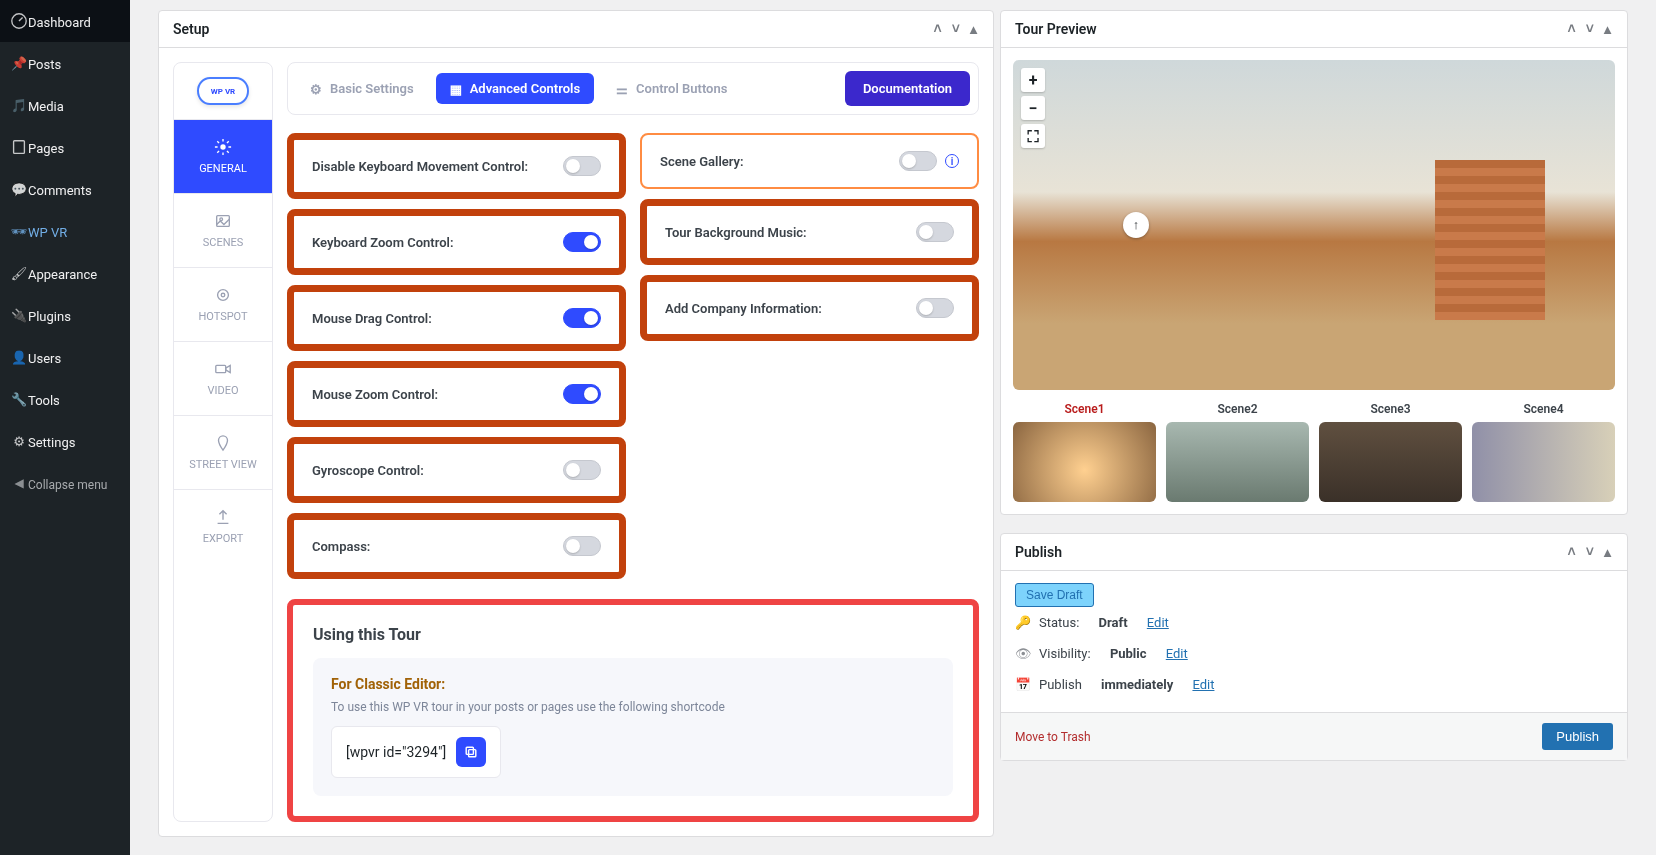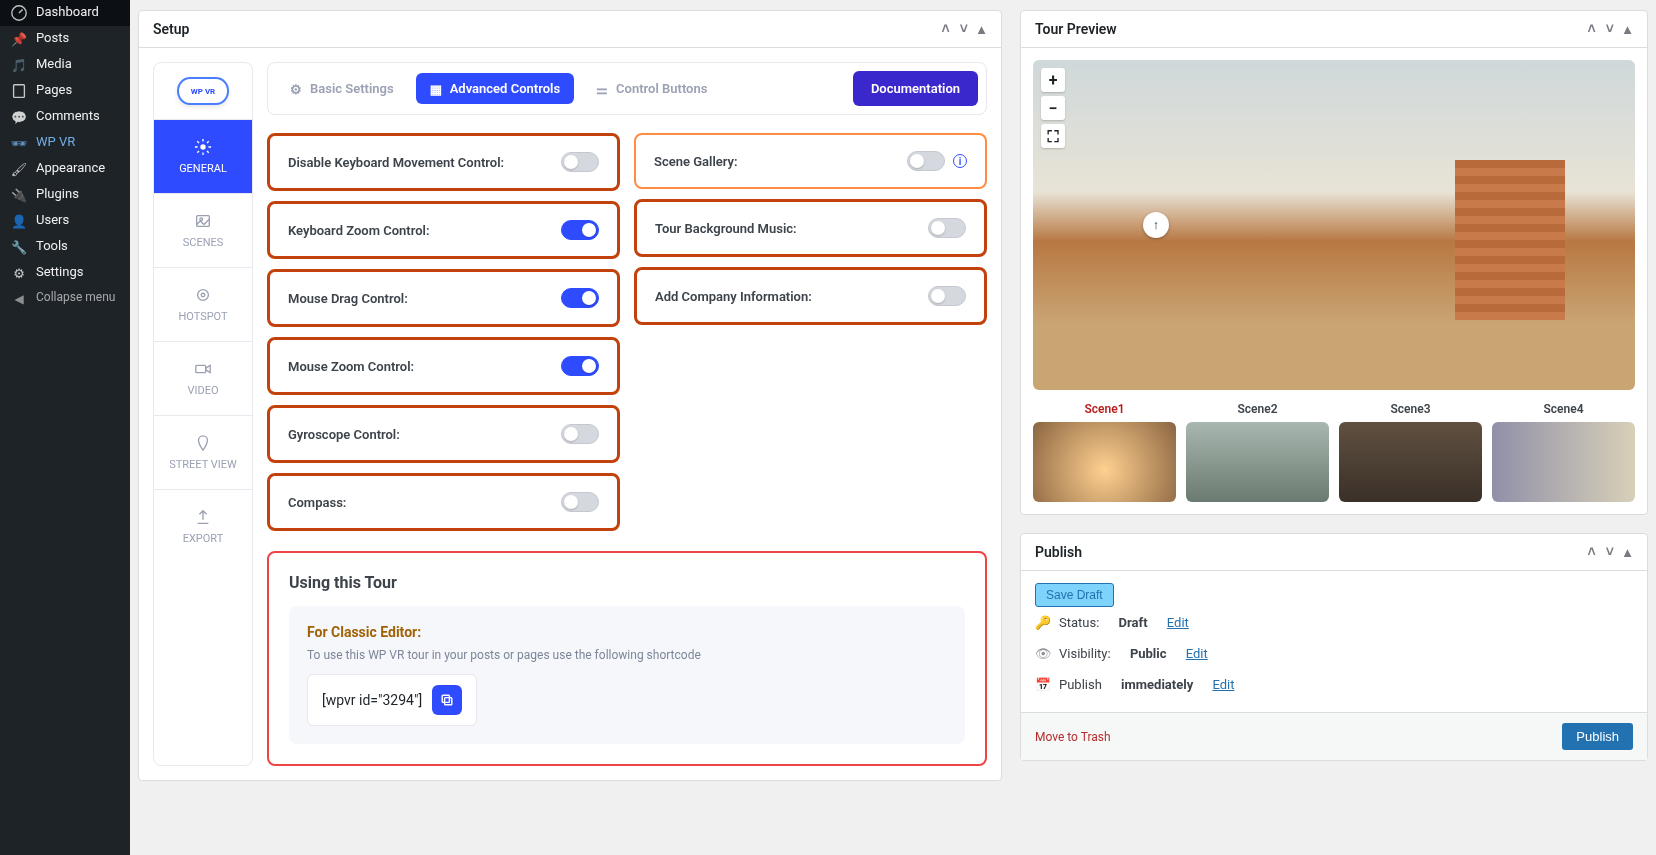--- a/index.html
+++ b/index.html
@@ -1,23 +1,23 @@
 <!DOCTYPE html>
 <html><head>
 <meta charset="utf-8">
 <style>
 *{box-sizing:border-box;margin:0;padding:0}
 body{font-family:-apple-system,BlinkMacSystemFont,"Segoe UI",Roboto,sans-serif;font-size:13px;color:#1d2327;background:#f0f0f1;display:flex;height:855px;overflow:hidden}
 .admin-sidebar{width:130px;background:#1d2327;color:#fff;flex-shrink:0}
-.admin-sidebar .item{display:flex;align-items:flex-start;padding:4px 10px;cursor:pointer;gap:8px;font-size:13px;color:#f0f0f1}
+.admin-sidebar .item{display:flex;align-items:flex-end;padding:12px 10px;cursor:pointer;font-size:13px;color:#f0f0f1}
 .admin-sidebar .item.dark{background:#0c1015}
 .admin-sidebar .item.current2{color:#72aee6}
 .admin-sidebar .ico{width:18px;height:18px;display:flex;align-items:center;justify-content:center;opacity:.8}
 .admin-sidebar .collapse{color:#a7aaad;font-size:12px}
-.wp-content{flex:1;display:flex;gap:18px;padding:10px 8px;overflow:auto}
+.wp-content{flex:1;display:flex;gap:6px;padding:10px 28px;overflow:auto}
 .left-col{flex:1;min-width:0}
 .right-col{width:628px;flex-shrink:0;display:flex;flex-direction:column;gap:18px}
 .panel{background:#fff;border:1px solid #dcdcde;border-radius:4px}
 .panel-hd{display:flex;align-items:center;justify-content:space-between;padding:8px 14px;border-bottom:1px solid #dcdcde;font-weight:600;font-size:14px}
 .panel-hd .actions{display:flex;gap:6px}
 .hd-btn{color:#787c82;cursor:pointer;font-size:14px;padding:2px}
 .setup-body{display:flex;padding:14px}
 .vtabs{width:100px;flex-shrink:0;background:#fff;border:1px solid #e8e8ee;border-radius:8px;overflow:hidden;text-align:center}
 .vtab{padding:18px 6px;border-bottom:1px solid #e8e8ee;cursor:pointer;font-size:11px;font-weight:400;color:#9ba1b3}
 .vtab:last-child{border-bottom:none}
@@ -25,29 +25,29 @@
 .vtab .vico{display:block;margin:0 auto 6px;width:18px;height:18px}
 .logo-box{padding:14px 0;border-bottom:1px solid #e8e8ee;display:flex;justify-content:center}
 .logo-pill{background:#fff;border:2px solid #4a7eff;border-radius:50%/100%;width:52px;height:28px;display:flex;align-items:center;justify-content:center;font-size:8px;font-weight:700;color:#2f4bff;box-shadow:0 2px 4px rgba(0,0,0,.1)}
 .main-pane{flex:1;padding-left:14px}
 .top-tabs{display:flex;align-items:center;gap:8px;margin-bottom:18px;border:1px solid #e8e8ee;border-radius:8px;padding:8px;background:#fff}
 .ttab{display:flex;align-items:center;gap:6px;padding:8px 14px;border-radius:6px;font-size:13px;font-weight:600;color:#9ba1b3;cursor:pointer}
 .ttab.active{background:#2f4bff;color:#fff}
 .doc-btn{margin-left:auto;background:#3b28cc;color:#fff;padding:10px 18px;border-radius:6px;font-weight:600;font-size:13px;cursor:pointer}
 .settings-grid{display:flex;gap:14px}
 .settings-col{flex:1;display:flex;flex-direction:column;gap:10px}
-.srow{background:#fff;border:3px solid #c2410c;border-radius:8px;padding:16px 18px;display:flex;align-items:center;justify-content:space-between;font-weight:600;color:#3c434a}
+.srow{background:#fff;border:7px solid #c2410c;border-radius:8px;padding:16px 18px;display:flex;align-items:center;justify-content:space-between;font-weight:600;color:#3c434a}
 .srow.highlight{border:2px solid #ff8c42}
 .toggle{width:38px;height:20px;border-radius:10px;background:#d5d8df;position:relative;cursor:pointer;border:1px solid #c5c8cf}
 .toggle::after{content:"";position:absolute;width:14px;height:14px;background:#fff;border-radius:50%;top:2px;left:2px;box-shadow:0 1px 2px rgba(0,0,0,.2)}
 .toggle.on{background:#2f4bff;border-color:#2f4bff}
 .toggle.on::after{left:20px}
 .info-ico{width:14px;height:14px;border:1.5px solid #2f4bff;border-radius:50%;color:#2f4bff;font-size:10px;display:inline-flex;align-items:center;justify-content:center;margin-left:8px}
 .right-set{display:flex;align-items:center}
-.using-panel{margin-top:20px;border:2px solid #ef4444;border-radius:8px;background:#fff;padding:20px}
+.using-panel{margin-top:20px;border:6px solid #ef4444;border-radius:8px;background:#fff;padding:20px}
 .using-panel h3{font-size:16px;margin-bottom:14px;color:#3c434a}
 .ub-inner{background:#f6f7fb;border-radius:8px;padding:18px}
 .ub-inner h4{font-size:14px;margin-bottom:8px;color:#a16207}
 .ub-inner p{font-size:12px;color:#7d8699;margin-bottom:12px}
 .sc-box{display:flex;align-items:center;gap:10px;background:#fff;border:1px solid #e8e8ee;border-radius:6px;padding:10px 14px;width:fit-content;font-size:14px}
 .copy-btn{width:30px;height:30px;background:#2f4bff;border-radius:6px;display:flex;align-items:center;justify-content:center;cursor:pointer;color:#fff}
 .preview-box{position:relative;height:330px;border-radius:6px;overflow:hidden;margin:12px;background:linear-gradient(180deg,#cfd8da 0%,#e8e3d6 40%,#b87842 55%,#c9a574 80%)}
 .pv-ctrls{position:absolute;top:8px;left:8px;display:flex;flex-direction:column;gap:4px}
 .pv-btn{width:24px;height:24px;background:#fff;border-radius:3px;display:flex;align-items:center;justify-content:center;font-size:16px;font-weight:700;cursor:pointer;box-shadow:0 1px 2px rgba(0,0,0,.2)}
 .pv-nav{position:absolute;top:46%;left:110px;width:26px;height:26px;background:#fff;border-radius:50%;display:flex;align-items:center;justify-content:center;box-shadow:0 1px 3px rgba(0,0,0,.3);cursor:pointer}

